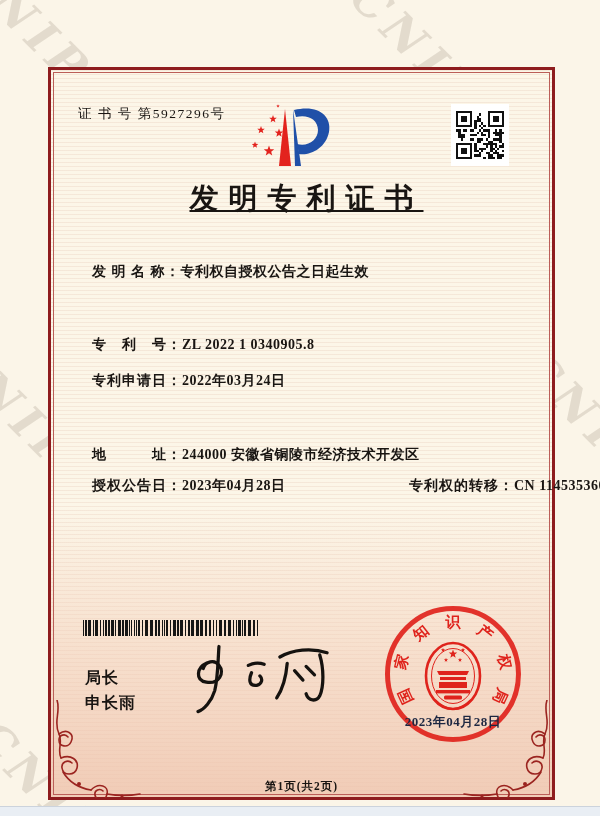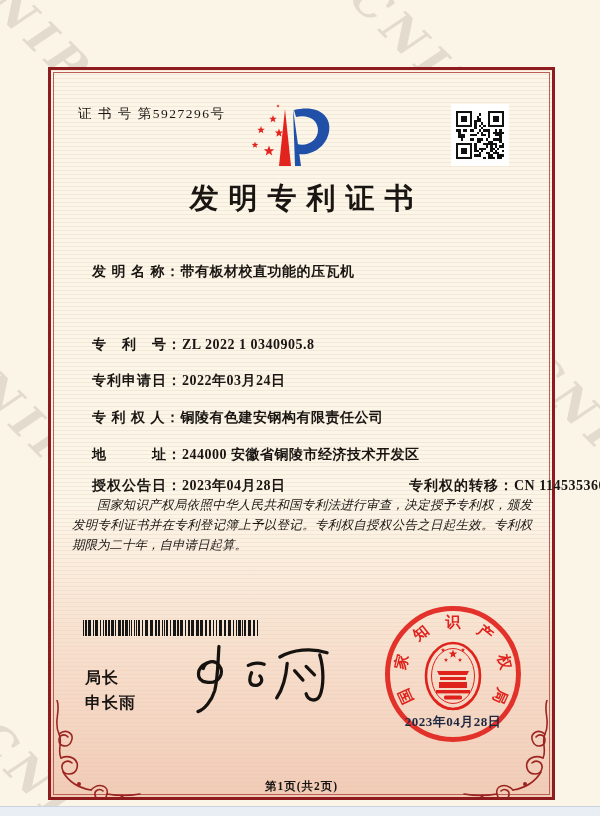--- a/index.html
+++ b/index.html
@@ -14,21 +14,21 @@
            linear-gradient(to bottom, rgba(247,226,205,0) 0%, rgba(247,226,205,0) 60%,
                            rgba(243,205,183,.45) 76%, rgba(238,193,170,.8) 100%),
            repeating-linear-gradient(to bottom, rgba(205,150,128,.15) 0 1px, rgba(255,255,255,0) 1px 4px),
            #fcf6e8;}
   .frame-inner{position:absolute;inset:2px;border:1px solid #bb5e58;}
   .certno{position:absolute;left:78px;top:105px;font-size:13.5px;letter-spacing:1.5px;font-weight:400;}
   .logo{position:absolute;left:252px;top:104px;}
   .qrbox{position:absolute;left:451px;top:104px;width:58px;height:62px;background:#ffffff;}
   .qrbox svg{position:absolute;left:5px;top:7px;}
   .title{position:absolute;left:48px;top:179px;width:507px;text-align:center;
-         font-size:29px;font-weight:700;letter-spacing:10px;text-indent:10px;}
+         font-size:29px;font-weight:700;letter-spacing:10px;text-indent:10px;text-decoration:underline;}
   .frow{position:absolute;left:78px;font-size:14px;font-weight:600;white-space:pre;}
   .flabel{letter-spacing:1px;}
   .fval{letter-spacing:.5px;}
   .grant2{position:absolute;left:310px;top:0;}
   .paras{position:absolute;left:72px;top:496px;width:460px;font-size:12.5px;line-height:1.58;
          text-align:justify;font-style:italic;font-weight:500;}
   .paras p{margin:0;text-indent:2em;}
   .barcode{position:absolute;left:83px;top:620px;width:180px;height:16px;display:flex;}
   .barcode div{height:100%;}
   .director{position:absolute;left:85px;font-size:16px;font-weight:600;letter-spacing:1px;}
@@ -206,43 +206,39 @@
         <rect x="15" y="20" width="1" height="1" fill="#111"></rect>
         <rect x="16" y="20" width="1" height="1" fill="#111"></rect>
         <rect x="18" y="20" width="1" height="1" fill="#111"></rect>
         <rect x="19" y="20" width="1" height="1" fill="#111"></rect>
       </svg>
   </div>
 
   <div class="title">发明专利证书</div>
 
   <div class="frow" style="top:247px">
-    <span class="flabel">发 明 名 称：</span><span class="fval">带有板材校直功能的压瓦机</span>
+    <span class="flabel">发 明 名 称：</span><span class="fval">专利权自授权公告之日起生效</span>
   </div>
   <div class="frow" style="top:320px">
     <span class="flabel">专　利　号：</span><span class="fval">ZL 2022 1 0340905.8</span>
   </div>
   <div class="frow" style="top:356px">
     <span class="flabel">专利申请日：</span><span class="fval">2022年03月24日</span>
-  </div>
-  <div class="frow" style="top:393px">
-    <span class="flabel">专 利 权 人：</span><span class="fval">铜陵有色建安钢构有限责任公司</span>
   </div>
   <div class="frow" style="top:430px">
     <span class="flabel">地　　　址：</span><span class="fval">244000 安徽省铜陵市经济技术开发区</span>
   </div>
   <div class="frow" style="top:461px;width:460px">
     <span class="flabel">授权公告日：</span><span class="fval">2023年04月28日</span>
     <span class="grant2">
       <span class="flabel">专利权的转移：</span><span class="fval">CN 114535360 B</span>
     </span>
   </div>
 
   <div class="paras">
-    <p>国家知识产权局依照中华人民共和国专利法进行审查，决定授予专利权，颁发发明专利证书并在专利登记簿上予以登记。专利权自授权公告之日起生效。专利权期限为二十年，自申请日起算。</p>
   </div>
 
   <div class="barcode" id="barcode">
       <div style="width: 1px; margin-right: 1px; background: rgb(22, 22, 22);"></div>
       <div style="width: 2px; margin-right: 1px; background: rgb(22, 22, 22);"></div>
       <div style="width: 3px; margin-right: 2px; background: rgb(22, 22, 22);"></div>
       <div style="width: 1px; margin-right: 1px; background: rgb(22, 22, 22);"></div>
       <div style="width: 3px; margin-right: 2px; background: rgb(22, 22, 22);"></div>
       <div style="width: 1px; margin-right: 2px; background: rgb(22, 22, 22);"></div>
       <div style="width: 1px; margin-right: 1px; background: rgb(22, 22, 22);"></div>

